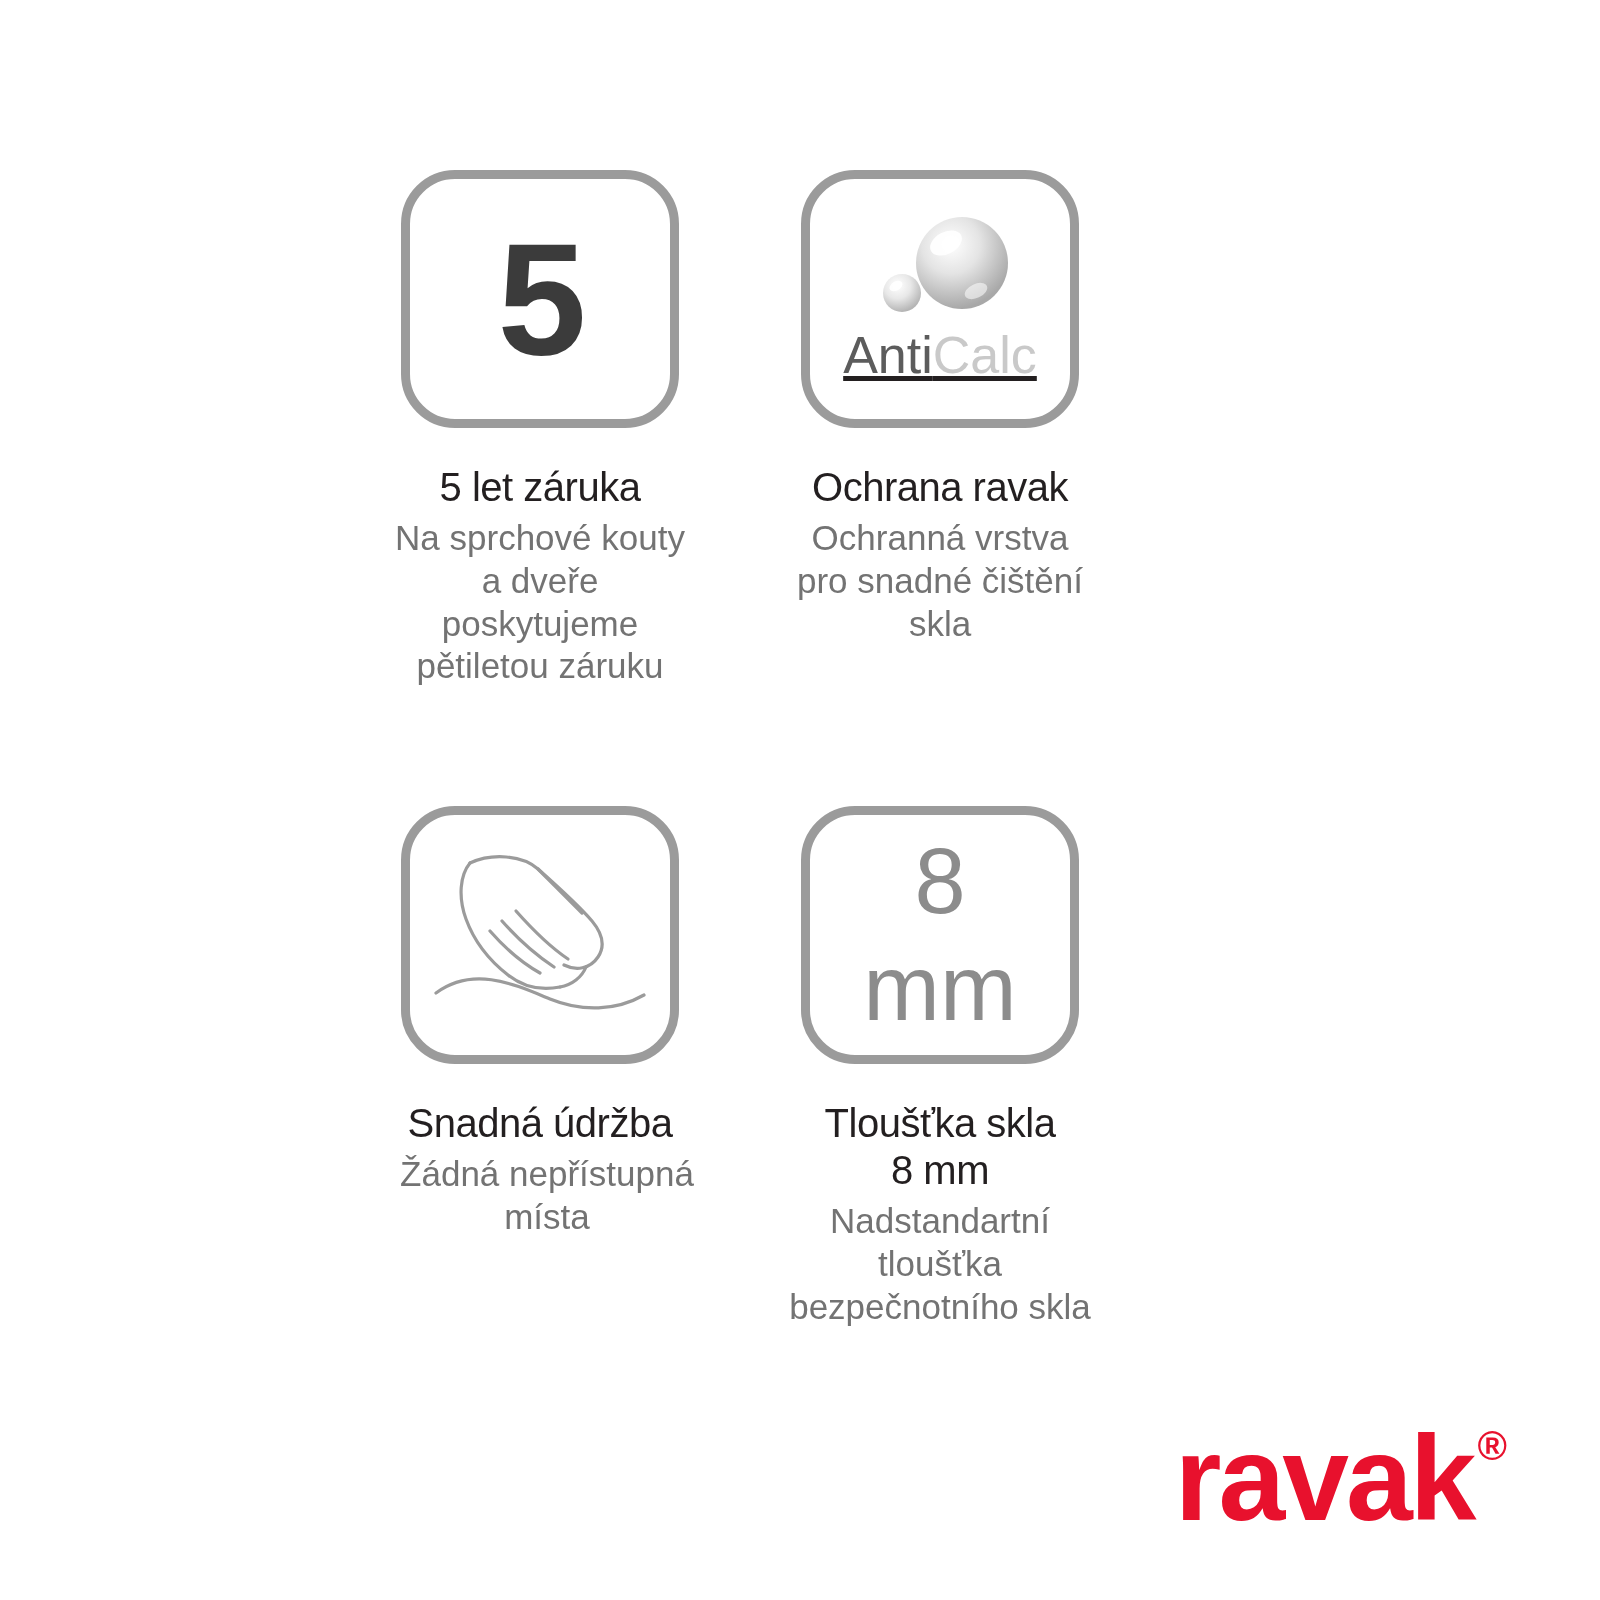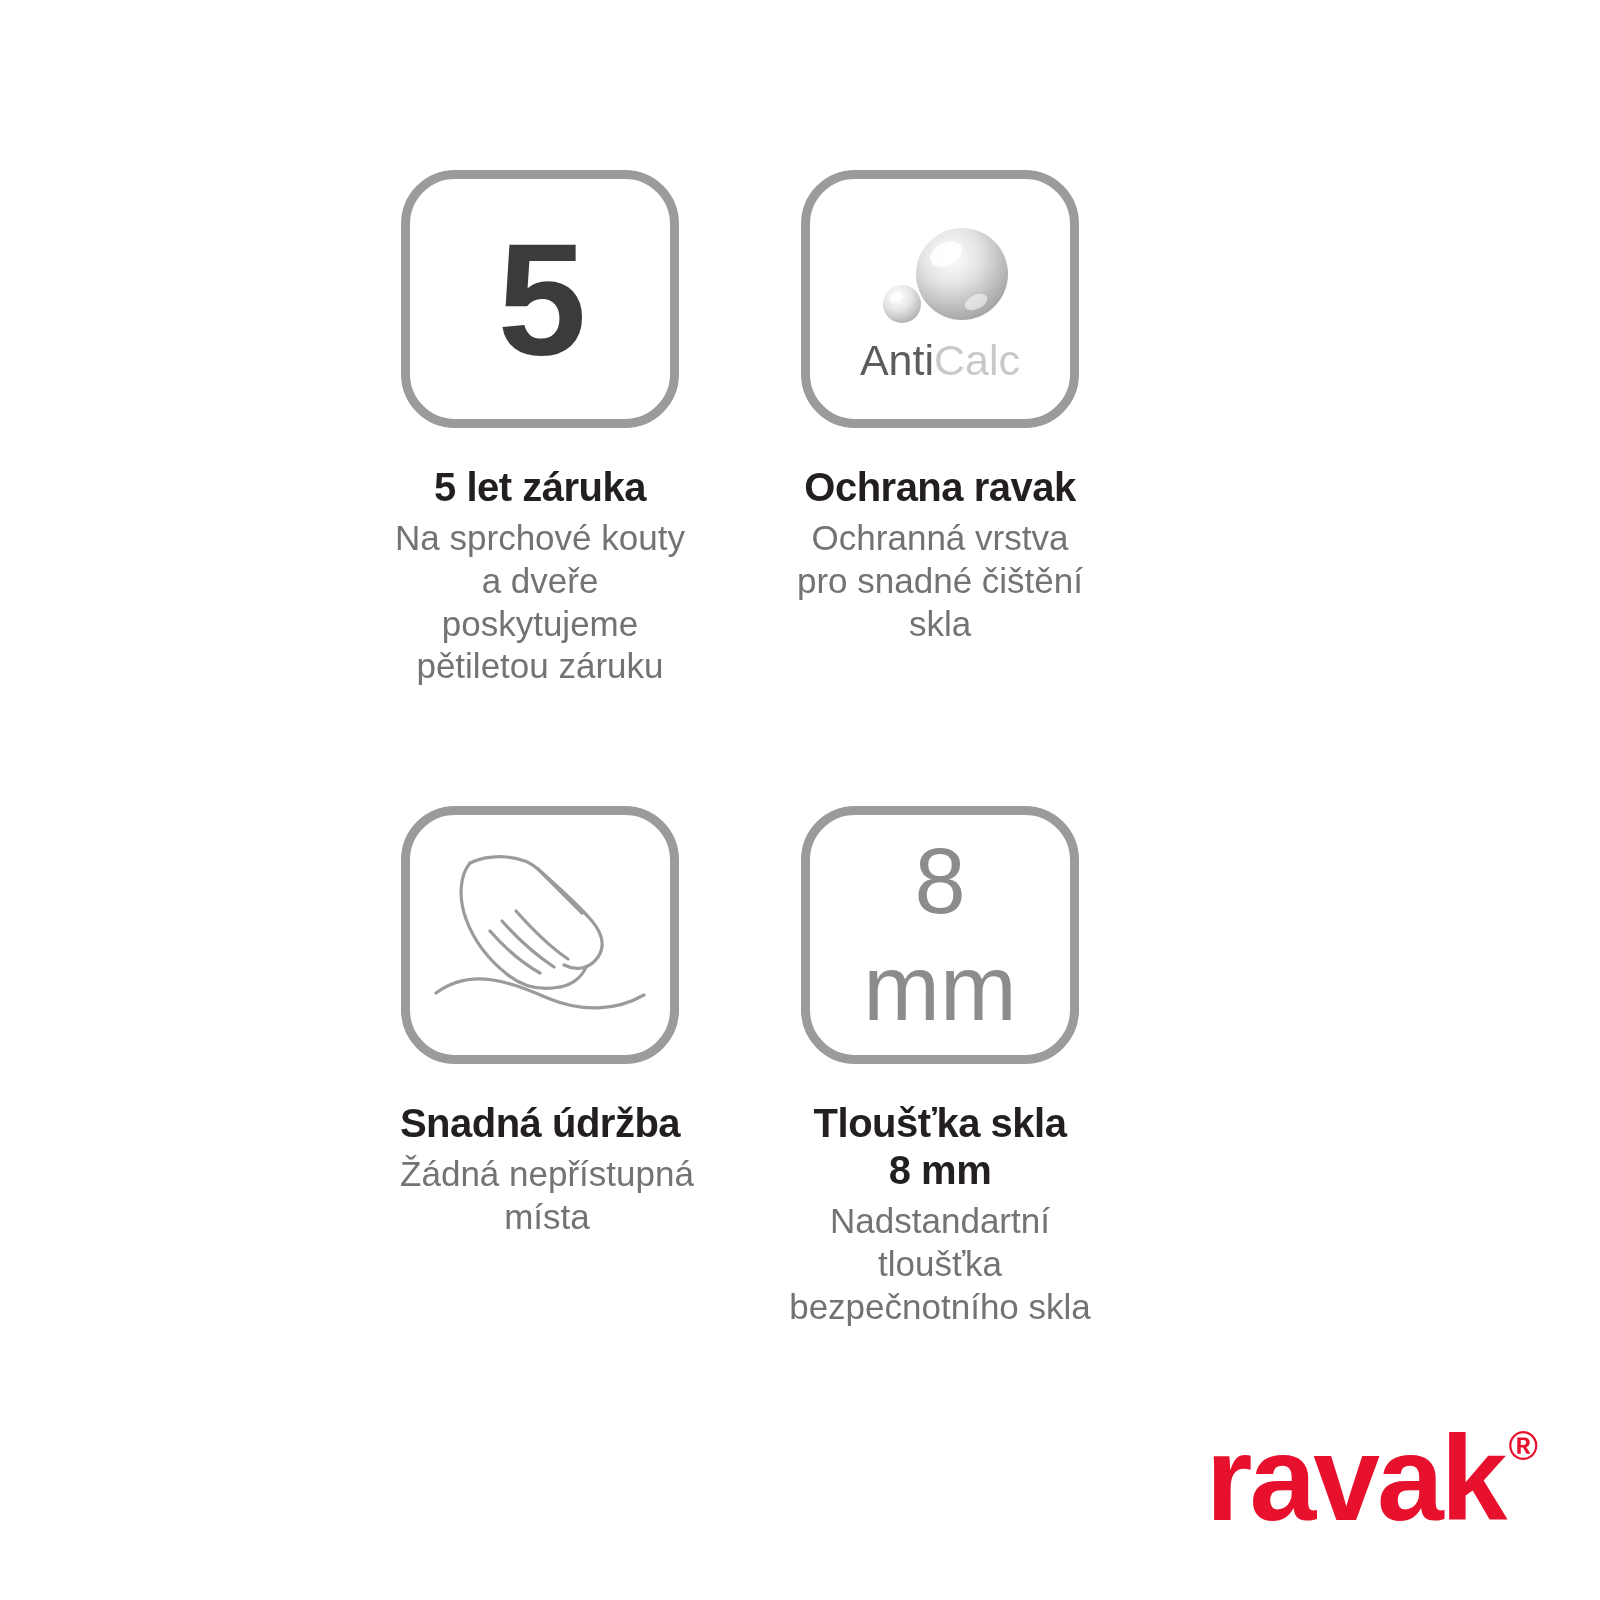--- a/index.html
+++ b/index.html
@@ -83,51 +83,52 @@
   .anticalc-wrap {
     display: flex;
     flex-direction: column;
     align-items: center;
     justify-content: flex-end;
     height: 100%;
     padding-bottom: 34px;
     box-sizing: border-box;
   }
   .anticalc-label {
-    font-size: 43px;
+    font-size: 52px;
     letter-spacing: 0px;
     font-weight: 400;
+    text-decoration: underline;
   }
   .anticalc-label .a1 { color: #5c5c5c; }
   .anticalc-label .a2 { color: #c9c9c9; }
 
   .feature-title {
     margin-top: 36px;
     font-size: 40px;
-    font-weight: bold;
+    font-weight: normal;
     line-height: 1.18;
     color: #231f20;
     letter-spacing: -0.5px;
   }
 
   .feature-desc {
     margin-top: 6px;
     font-size: 35px;
     font-weight: 400;
     line-height: 1.22;
     color: #737373;
   }
 
   .feature.second-row {
     margin-top: 108px;
   }
 
   .logo {
     position: absolute;
-    right: 65px;
+    right: 96px;
     bottom: 62px;
     display: flex;
     align-items: flex-start;
     color: #e8112d;
     font-weight: bold;
     font-size: 120px;
     line-height: 1;
     letter-spacing: -3px;
   }
   .logo .reg {

